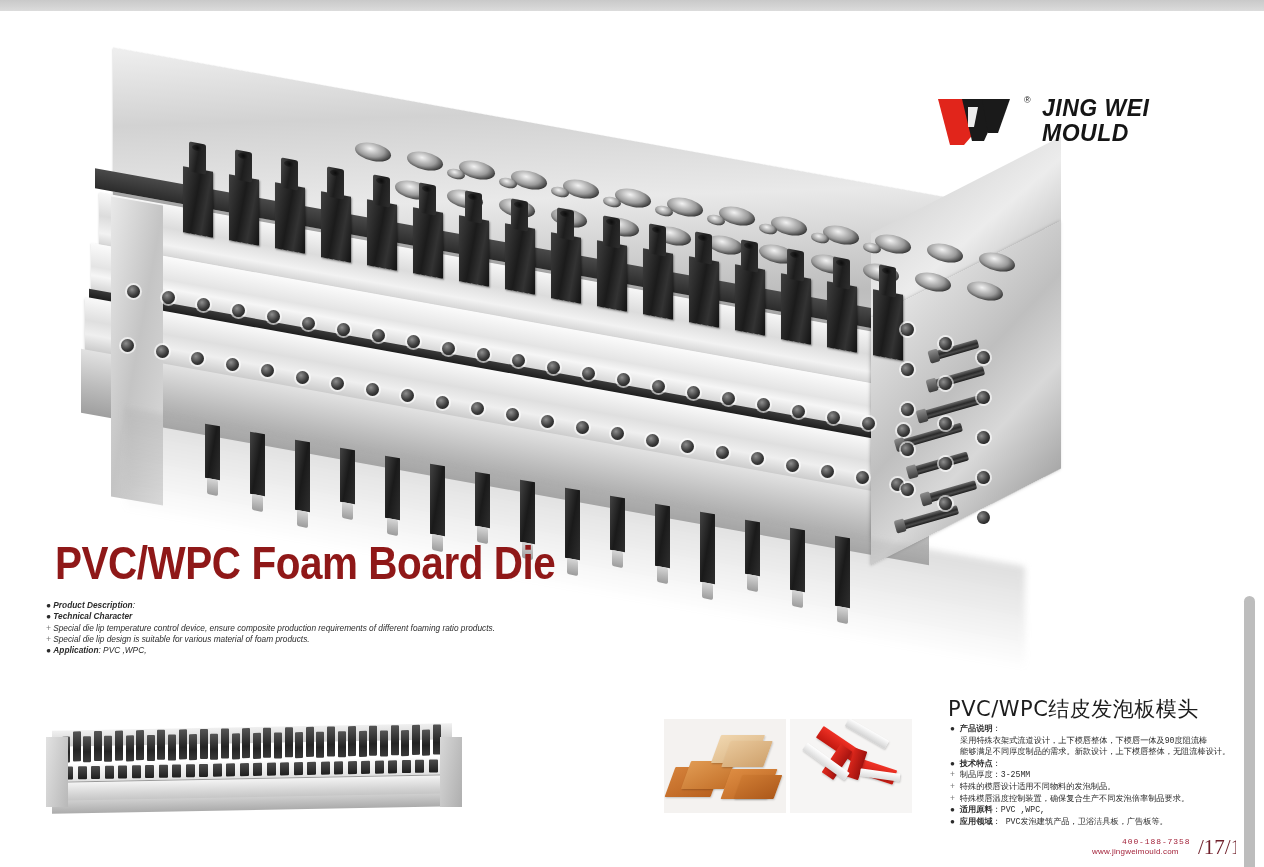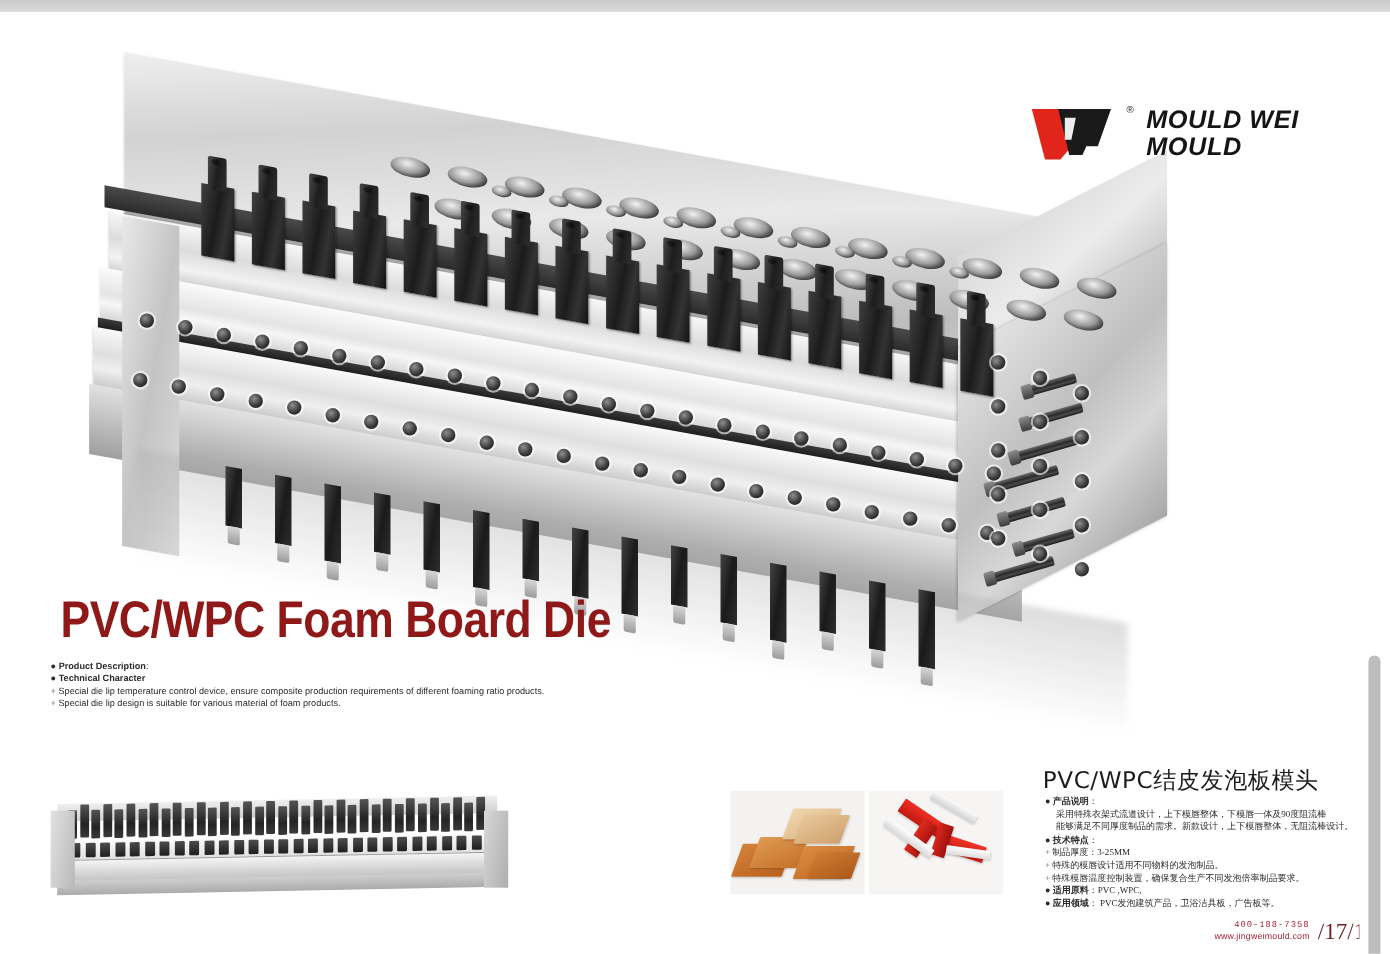--- a/index.html
+++ b/index.html
@@ -164,21 +164,21 @@
     font-family:"Liberation Sans Narrow","Liberation Sans",sans-serif;
     font-size:47px;font-weight:bold;letter-spacing:-.5px;
     color:#8f1818;line-height:1;
     transform:scaleX(.86);transform-origin:left center;
     white-space:nowrap;
   }
 
   
   #spec-en{
     position:absolute;left:46px;top:589px;width:580px;
-    font-size:8.3px;line-height:11.3px;color:#2b2b2b;
+    font-size:8.3px;line-height:11.3px;color:#2b2b2b;font-style:italic;
   }
   #spec-en .ln{white-space:nowrap;}
   #spec-en .dot{font-weight:bold;}
   #spec-en .hd{font-weight:bold;}
   #spec-en .ind{padding-left:11px;}
   #spec-en .plus{color:#777;}
 
   
   #thumb-front{
     position:absolute;left:40px;top:700px;width:430px;height:108px;
@@ -236,36 +236,36 @@
 
   
   #cn-title{
     position:absolute;left:948px;top:684px;
     font-size:21px;color:#1c1c1c;letter-spacing:.5px;white-space:nowrap;
     font-family:"DejaVu Sans","Liberation Sans",sans-serif;
   }
   #spec-cn{
     position:absolute;left:950px;top:712px;width:276px;
     font-size:8.2px;line-height:11.6px;color:#2b2b2b;
-    font-family:Liberation Serif, serif;
+    font-family:Liberation Mono, monospace;
   }
   #spec-cn .ln{white-space:nowrap;}
   #spec-cn .hd{font-weight:bold;}
   #spec-cn .ind{padding-left:10px;}
   #spec-cn .plus{color:#777;}
 
   
   #footer{position:absolute;left:1092px;top:826px;height:30px;}
   #foot-phone{
     position:absolute;left:30px;top:0px;
     font-size:8px;color:#a3233a;letter-spacing:.9px;white-space:nowrap;
     font-family:"Liberation Mono","DejaVu Sans Mono",monospace;
   }
   #foot-site{
-    position:absolute;left:12px;top:10px;
+    position:absolute;left:0px;top:10px;
     font-size:8px;color:#a3233a;letter-spacing:.2px;white-space:nowrap;
   }
   #foot-page{
     position:absolute;left:106px;top:-2px;
     font-size:21px;color:#6f1f2a;white-space:nowrap;
     font-family:"Liberation Serif","DejaVu Serif",serif;
   }
 
   
   #logo{position:absolute;left:938px;top:82px;width:258px;height:62px;}
@@ -472,21 +472,21 @@
 
   <div id="logo">
     <svg id="logo-mark" viewBox="0 0 94 50">
       <polygon points="0,2 26,2 38,34 26,48 12,48" fill="#E1251B"></polygon>
       <polygon points="24,2 48,2 56,22 46,44 34,44" fill="#1A1A1A"></polygon>
       <polygon points="44,2 72,2 60,36 50,36" fill="#1A1A1A"></polygon>
       <polygon points="30,10 40,10 36,30 30,30" fill="#ffffff" opacity=".92"></polygon>
     </svg>
     <span id="logo-reg">®</span>
     <div id="logo-text">
-      <div>MOULD WEI</div>
+      <div>JING WEI</div>
       <div>MOULD</div>
     </div>
   </div>
 
   <div id="headline">PVC/WPC Foam Board Die</div>
 
   <div id="spec-en">
     <div class="ln">
       <span class="dot">●</span>
       <span class="hd">Product Description</span><span>:</span>
@@ -495,20 +495,24 @@
       <span class="dot">●</span>
       <span class="hd">Technical Character</span>
     </div>
     <div class="ln">
       <span class="plus">+</span>
       <span>Special die lip temperature control device, ensure composite production requirements of different foaming ratio products.</span>
     </div>
     <div class="ln">
       <span class="plus">+</span>
       <span>Special die lip design is suitable for various material of foam products.</span>
+    </div>
+    <div class="ln">
+      <span class="dot">●</span>
+      <span class="hd">Application</span><span>: PVC ,WPC,</span>
     </div>
   </div>
 
   <div id="thumb-front">
     <div id="tf-top"></div>
     <div id="tf-teeth">
         <div class="tooth" style="left:0px;"></div>
         <div class="tooth b" style="left:10.6px;"></div>
         <div class="tooth" style="left:21.2px;"></div>
         <div class="tooth b" style="left:31.799999999999997px;"></div>

